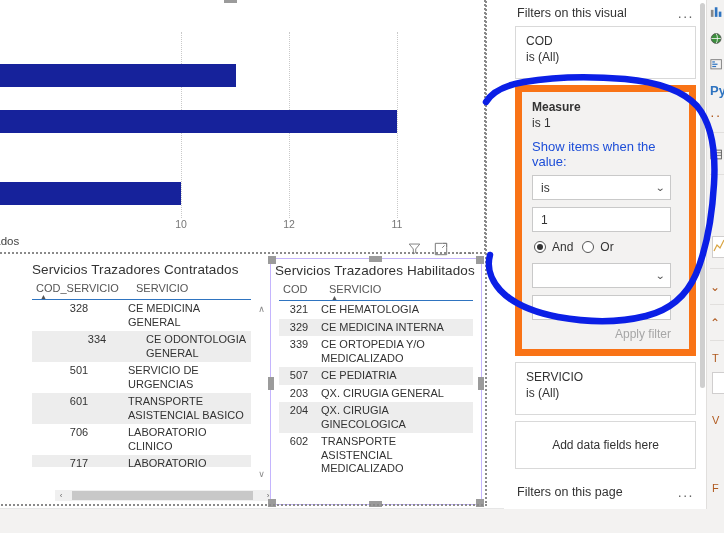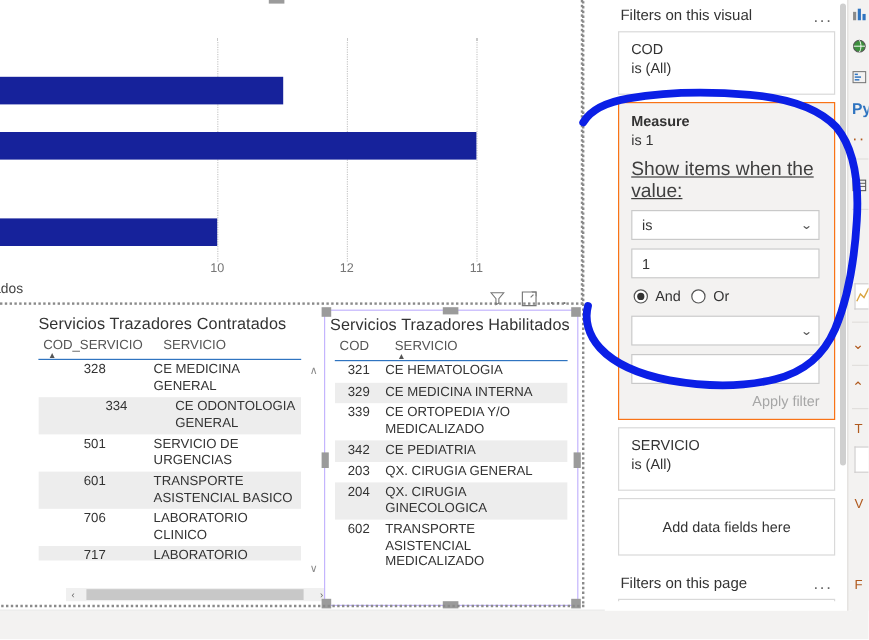--- a/index.html
+++ b/index.html
@@ -231,25 +231,25 @@
     border: 1px solid #d9d9d9;
     background: #ffffff;
     padding: 7px 10px 8px 10px;
     font-size: 12px;
     color: #333333;
   }
   .fcard .fline1 { margin-bottom: 2px; }
   .fcard .fline2 { color: #333; }
   .fcard.expanded {
     background: #f3f2f1;
-    border: 1px solid #f97316;
-    padding: 8px 12px 8px 10px;
+    border: 7px solid #f97316;
+    padding: 8px 18px 8px 10px;
   }
   .fcard.expanded .fname { font-weight: bold; margin-bottom: 2px; }
-  .fcard .fhint { margin: 9px 0 6px 0; font-size: 16px; color: #404040; text-decoration: underline; }
+  .fcard .fhint { margin: 9px 0 6px 0; font-size: 13px; color: #1d4ed8; }
   .fselect {
     height: 23px;
     background: #ffffff;
     border: 1px solid #c9c9c9;
     display: flex;
     align-items: center;
     padding: 0 6px 0 8px;
     font-size: 12px;
     color: #333;
     justify-content: space-between;
@@ -494,21 +494,21 @@
           </div>
           <div class="trow alt">
             <div class="tc-code" style="width:32px;">329</div>
             <div class="tc-name">CE MEDICINA INTERNA</div>
           </div>
           <div class="trow">
             <div class="tc-code" style="width:32px;">339</div>
             <div class="tc-name">CE ORTOPEDIA Y/O MEDICALIZADO</div>
           </div>
           <div class="trow alt">
-            <div class="tc-code" style="width:32px;">342</div>
+            <div class="tc-code" style="width:32px;">507</div>
             <div class="tc-name">CE PEDIATRIA</div>
           </div>
           <div class="trow">
             <div class="tc-code" style="width:32px;">203</div>
             <div class="tc-name">QX. CIRUGIA GENERAL</div>
           </div>
           <div class="trow alt">
             <div class="tc-code" style="width:32px;">204</div>
             <div class="tc-name">QX. CIRUGIA GINECOLOGICA</div>
           </div>

